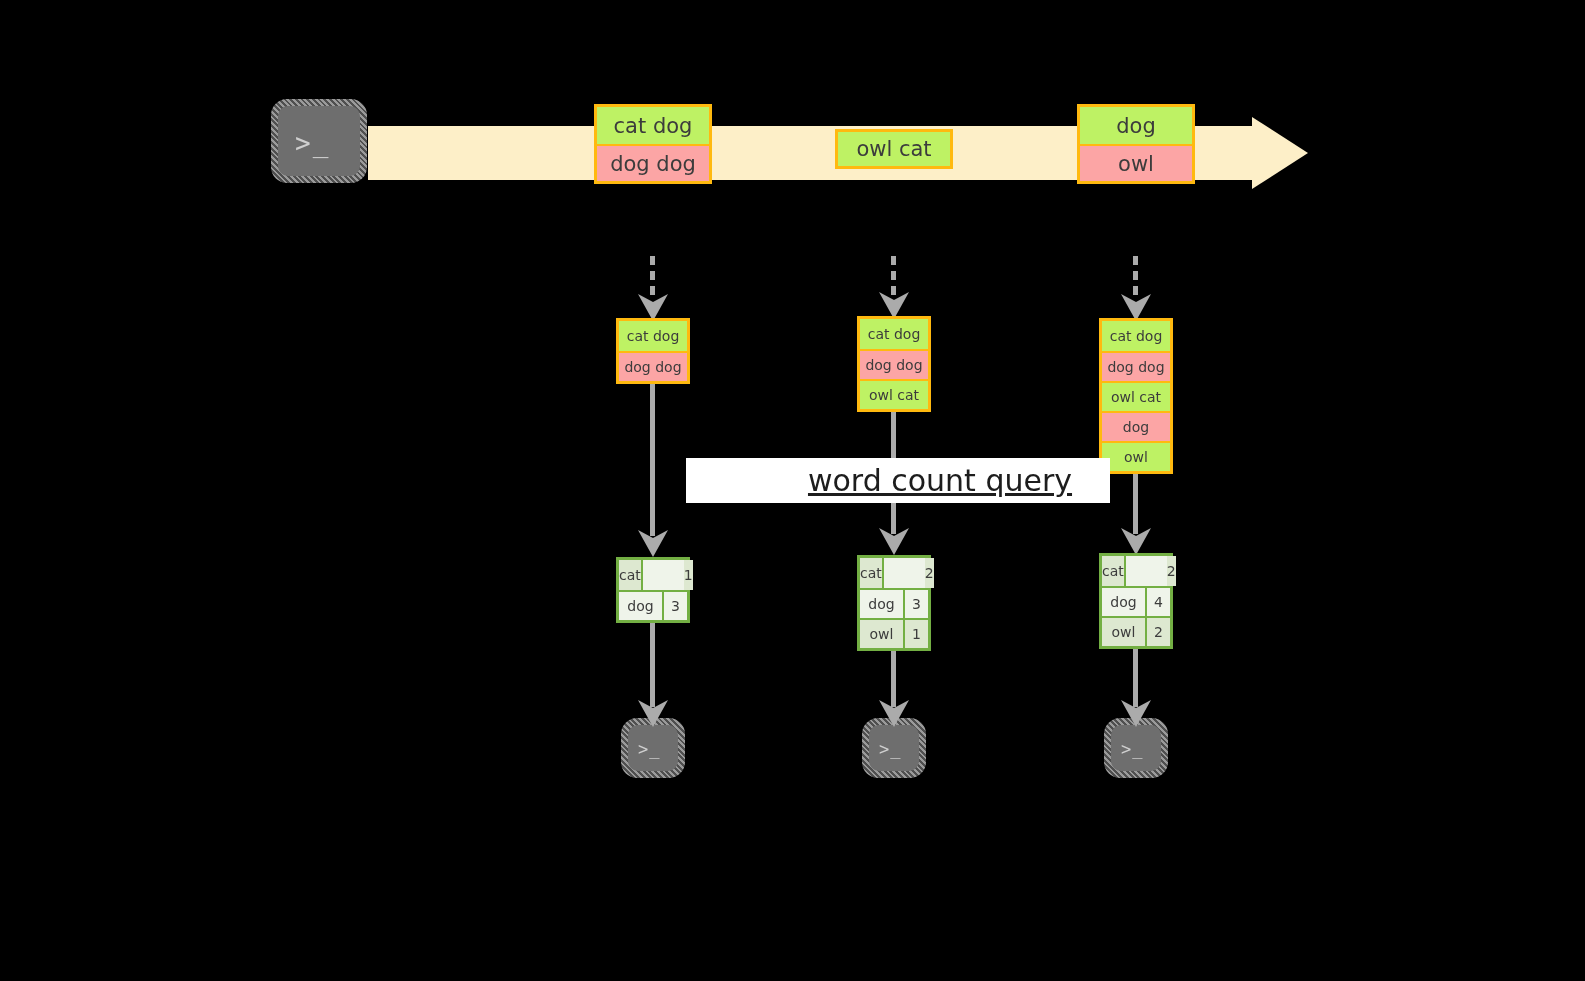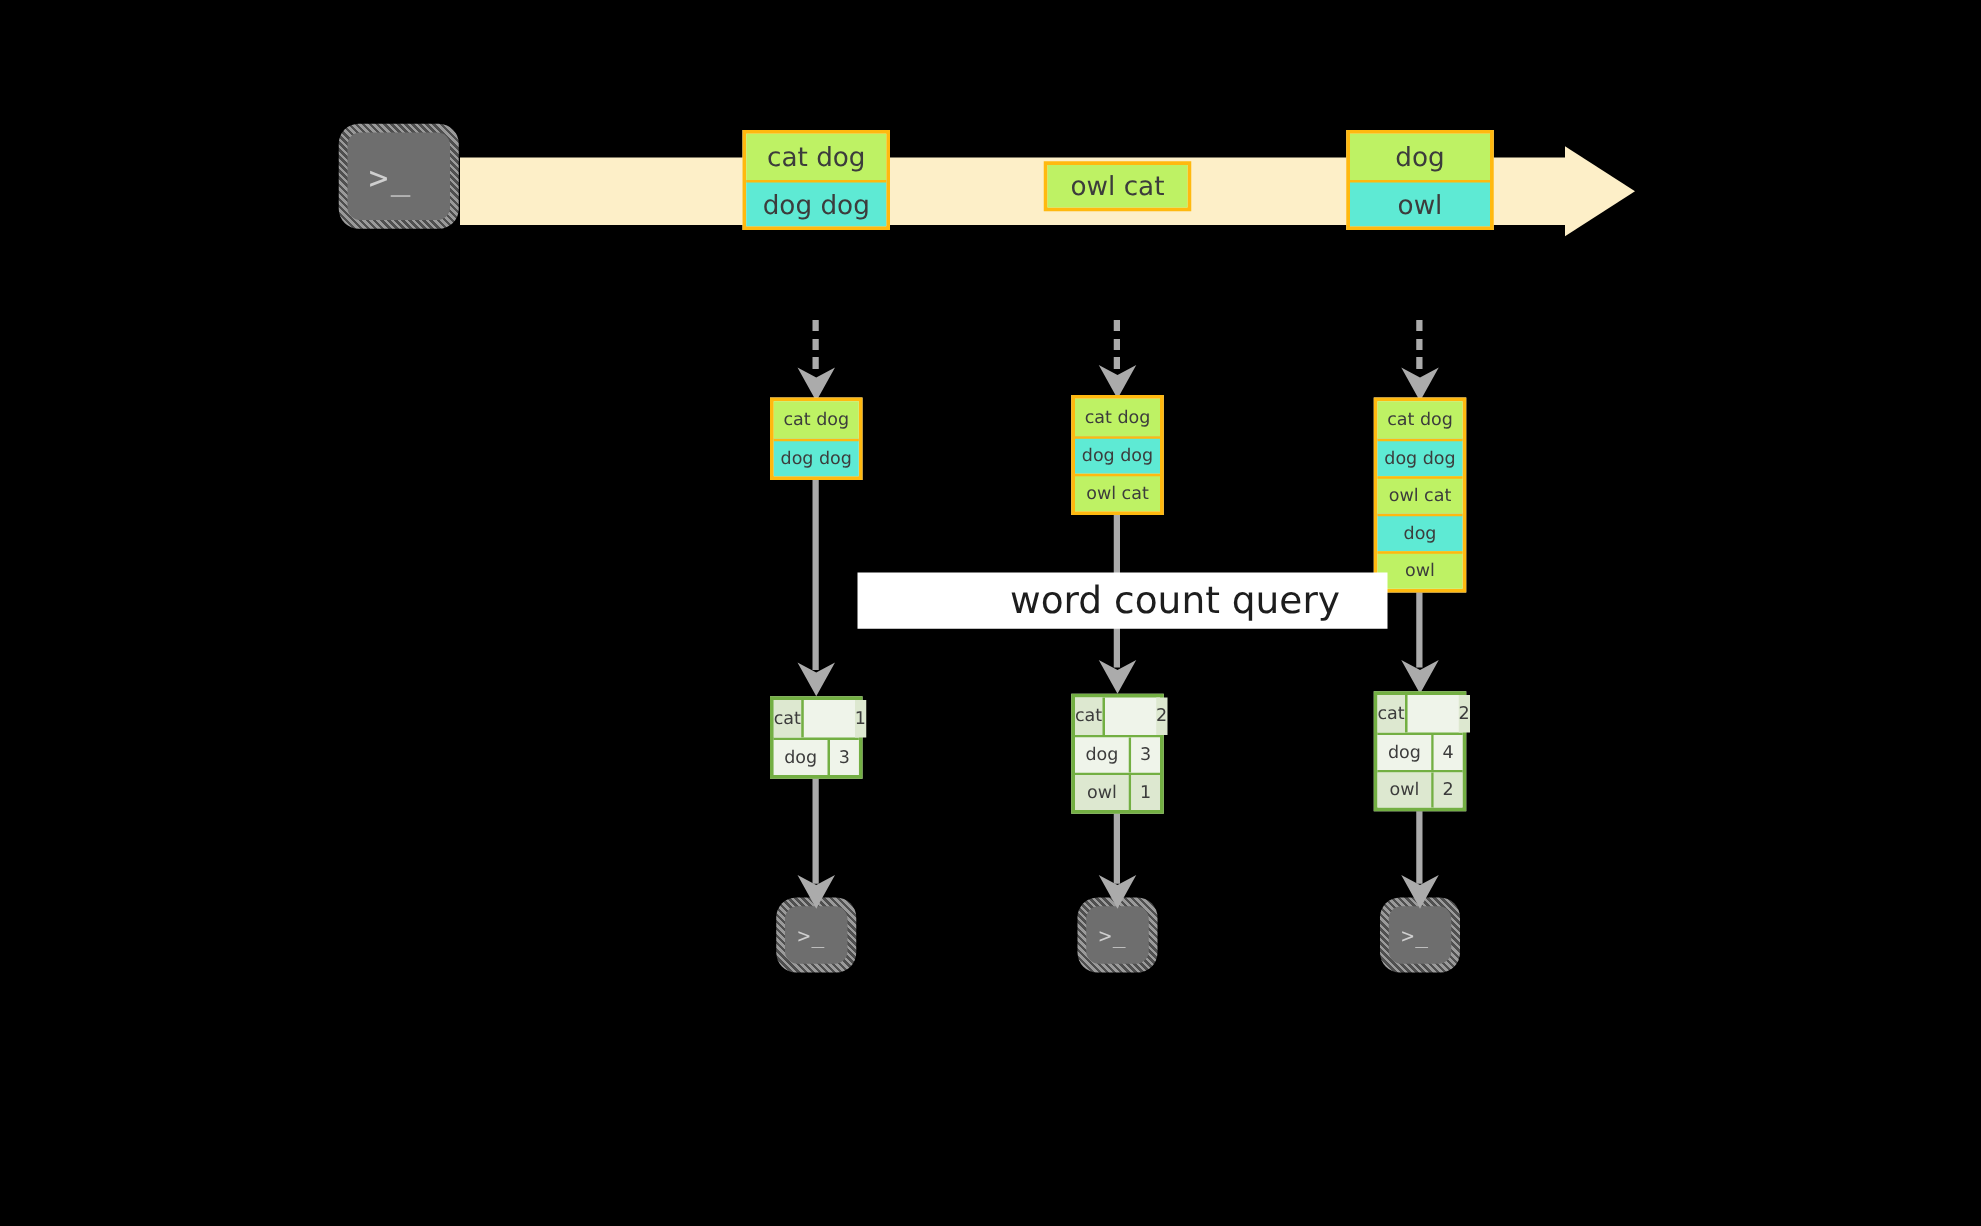--- a/index.html
+++ b/index.html
@@ -77,21 +77,21 @@
   .obox .row {
     display: flex;
     align-items: center;
     justify-content: center;
     color: #3c3c3c;
     border-top: 2px solid #FFB90F;
     white-space: nowrap;
   }
   .obox .row:first-child { border-top: none; }
   .obox .row.shade { background: #bef264; }
-  .obox .row.plain { background: #5eead4; }
+  .obox .row.plain { background: #fca5a5; }
 
   .gbox {
     position: absolute;
     border: 3px solid #73AF43;
     background: #EFF4EA;
     z-index: 6;
   }
   .gbox .grow {
     display: flex;
     border-top: 2px solid #73AF43;
@@ -291,15 +291,15 @@
   </svg>
 
   <div class="term" style="left:1104px; top:718px; width:64px; height:60px;">
     <div class="term-hatch"></div>
     <div class="term-inner">
       <div class="term-glyph" style="left:10px; top:16px; font-size:17px; letter-spacing:1px;">&gt;_</div>
     </div>
   </div>
 
   <div class="band" style="left:686px; top:458px; width:424px; height:45px;"></div>
-  <div class="band-label" style="left:686px; top:464px; width:508px; font-size:30px; line-height:34px;">word count query</div>
+  <div class="band-label" style="left:686px; top:464px; width:508px; font-size:30px; line-height:34px;text-decoration:underline;">word count query</div>
 
 </div>
 
 </body></html>

